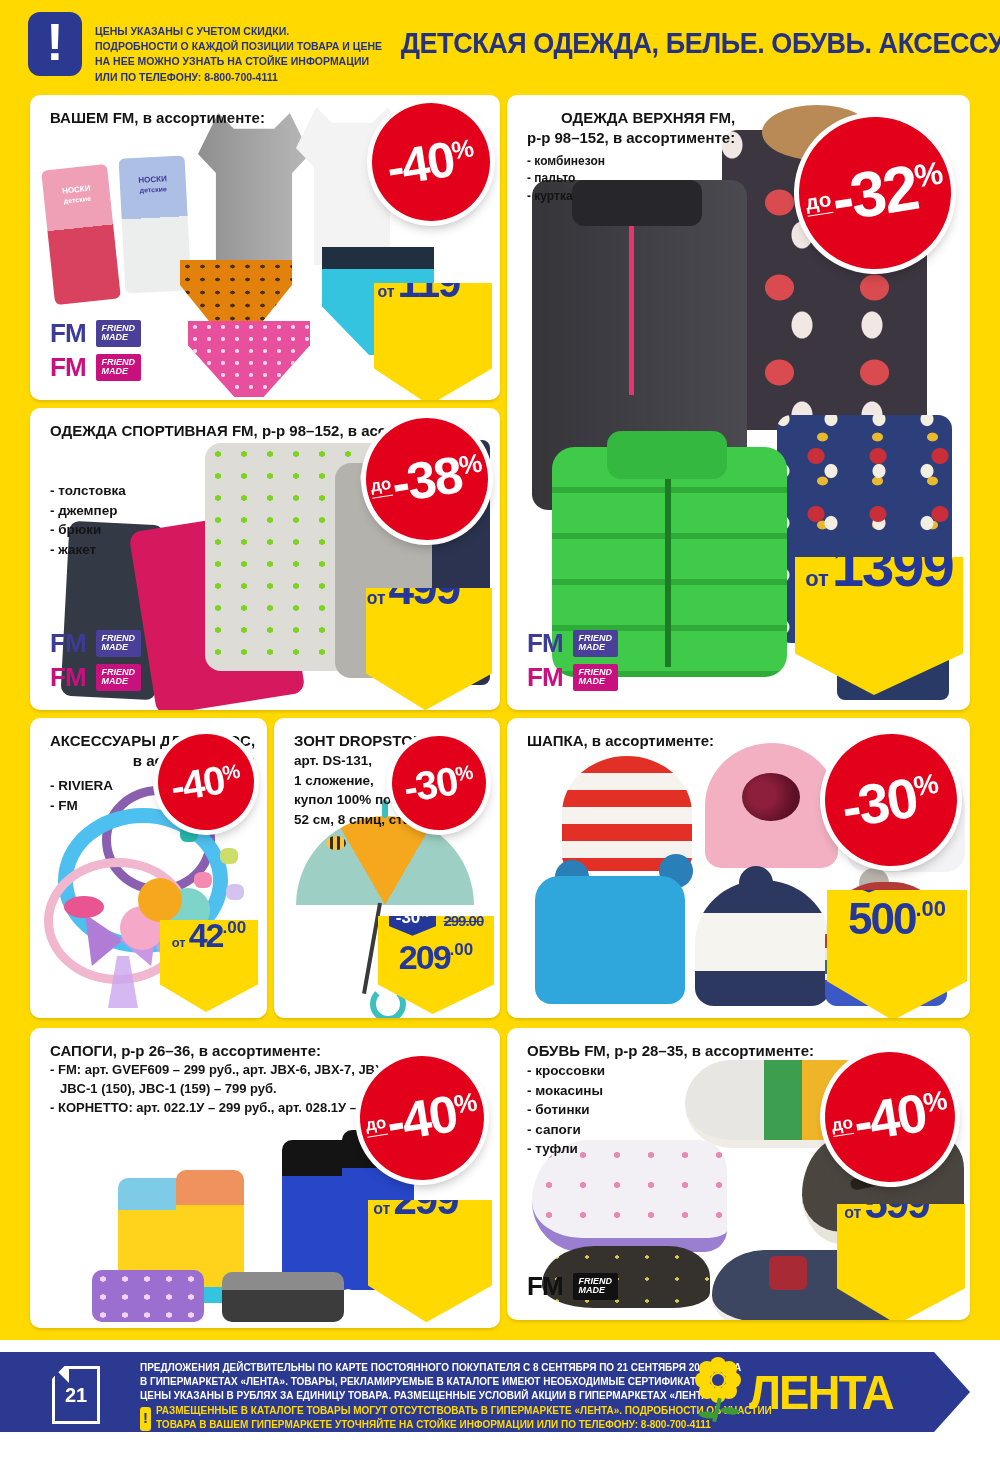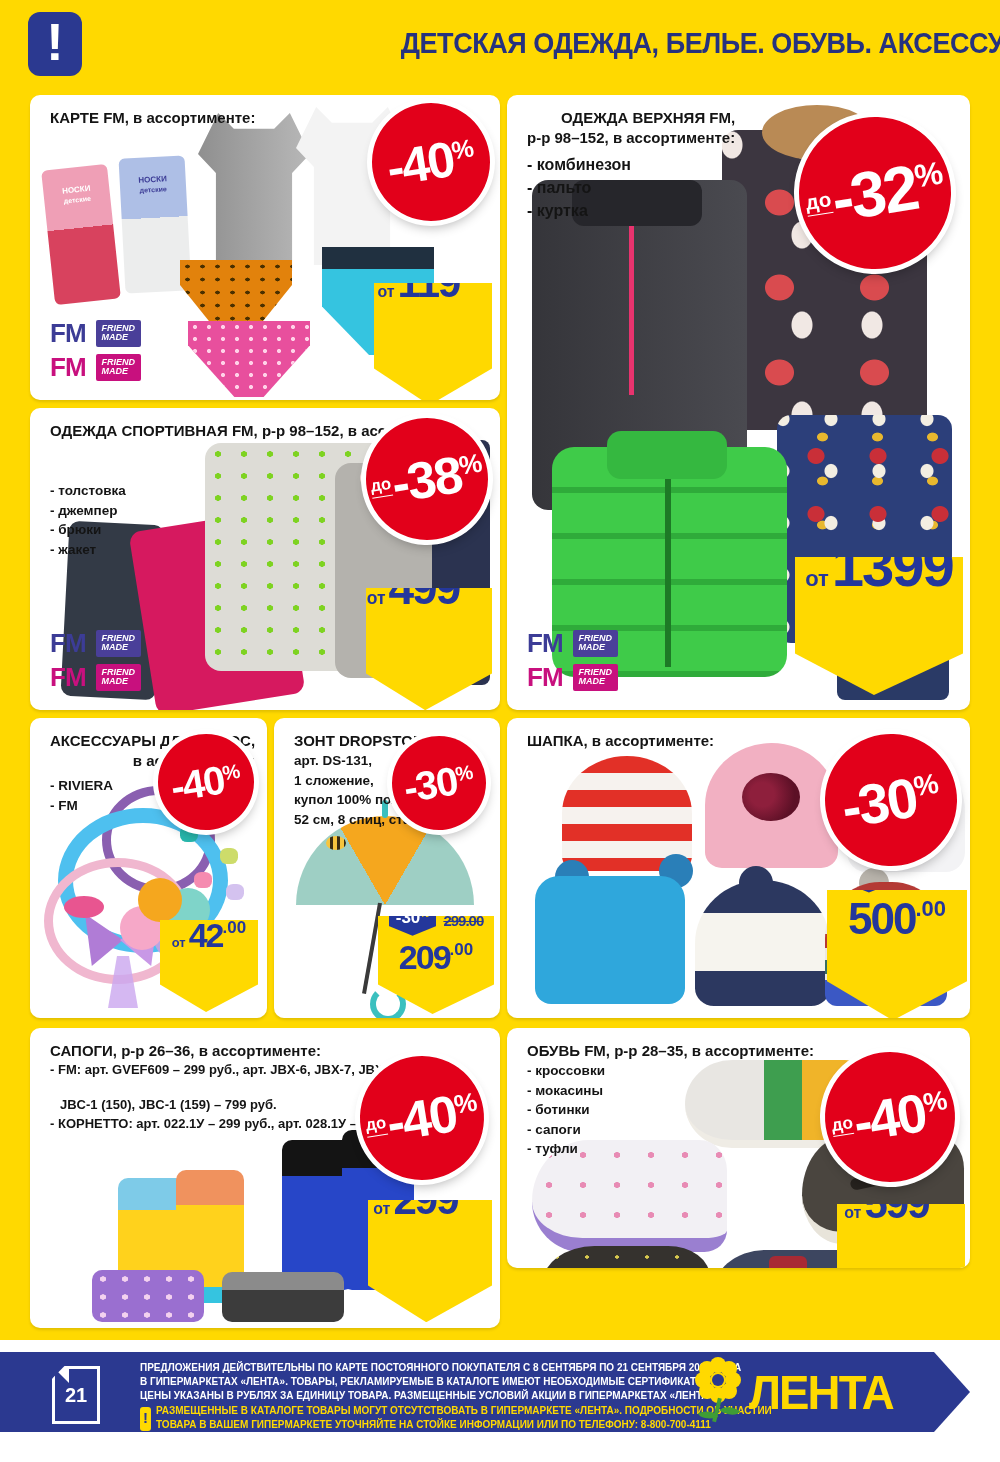--- a/index.html
+++ b/index.html
@@ -82,39 +82,45 @@
   .leaf.l2{left:34px;top:46px;transform:rotate(30deg) scaleX(-1);}
   .lenta-word{color:#FFD900;font-weight:bold;font-size:48px;letter-spacing:-2px;transform:scaleX(.95);transform-origin:left center;line-height:1;}
 </style>
 </head>
 <body>
 
 <div class="page">
   <div class="yellow-bg"></div>
 
   <div class="hdr-alert">!</div>
+  <div class="hdr-notice">
+    <span>ЦЕНЫ УКАЗАНЫ С УЧЕТОМ СКИДКИ.</span>
+    <span>ПОДРОБНОСТИ О КАЖДОЙ ПОЗИЦИИ ТОВАРА И ЦЕНЕ</span>
+    <span>НА НЕЕ МОЖНО УЗНАТЬ НА СТОЙКЕ ИНФОРМАЦИИ</span>
+    <span>ИЛИ ПО ТЕЛЕФОНУ: 8-800-700-4111</span>
+  </div>
   <div class="hdr-title">ДЕТСКАЯ ОДЕЖДА, БЕЛЬЕ. ОБУВЬ. АКСЕССУАРЫ</div>
 
   <div class="card" style="left:30px;top:95px;width:470px;height:305px;">
     <div class="art">
       <div class="sh" style="left:18px;top:72px;width:66px;height:135px;border-radius:6px;background:linear-gradient(#ef9fb6 0 45%,#d8425e 45%);transform:rotate(-6deg);">
         <span class="pack-label" style="top:18px;">НОСКИ</span>
         <span class="pack-label" style="top:29px;font-size:7px;">детские</span>
       </div>
       <div class="sh" style="left:92px;top:62px;width:66px;height:135px;border-radius:6px;background:linear-gradient(#aebfe6 0 45%,#eceded 45%);transform:rotate(-3deg);">
         <span class="pack-label" style="top:18px;color:#3C3C96;">НОСКИ</span>
         <span class="pack-label" style="top:29px;font-size:7px;color:#3C3C96;">детские</span>
       </div>
       <div class="sh tank" style="left:168px;top:18px;width:112px;height:158px;background:linear-gradient(90deg,#8f8f8f,#b8b8b8);"></div>
       <div class="sh tank" style="left:266px;top:12px;width:112px;height:158px;background:#f3f3f3;"></div>
       <div class="sh briefs" style="left:150px;top:165px;width:112px;height:78px;background:#e2820c;background-image:radial-gradient(#4a3000 2px,transparent 2.5px);background-size:15px 13px;"></div>
       <div class="sh briefs" style="left:158px;top:226px;width:122px;height:76px;background:#e84f9d;background-image:radial-gradient(#ffd2e8 2px,transparent 2.5px);background-size:14px 12px;"></div>
       <div class="sh shorts" style="left:292px;top:152px;width:112px;height:108px;background:linear-gradient(#203040 0 20%,#35c4e0 20%);"></div>
     </div>
-    <div class="card-title">КАРТЕ FM, в ассортименте:</div>
+    <div class="card-title">ВАШЕМ FM, в ассортименте:</div>
     <div class="badge" style="left:342px;top:8px;width:118px;height:118px;font-size:50px;">
       <span class="b-in">
           <span class="val">-40</span>
           <span class="pct">%</span>
         </span>
     </div>
     <div class="price-tag" style="left:344px;top:188px;width:118px;height:117px;font-size:42px;">
       <div class="p-main">
           <span class="p-from">от</span>
           <span class="p-int">119</span>
@@ -197,21 +203,21 @@
       <div class="sh" style="left:270px;top:320px;width:175px;height:228px;border-radius:14px;background:#2c3f7a;background-image:radial-gradient(#c92f38 8px,transparent 9px),radial-gradient(#f3eee2 6px,transparent 7px),radial-gradient(#e8b82e 5px,transparent 6px);background-size:62px 58px,48px 52px,55px 44px;background-position:8px 12px,30px 30px,18px 44px;"></div>
       <div class="sh" style="left:330px;top:470px;width:112px;height:135px;border-radius:8px;background:#2a3a66;"></div>
       <div class="sh" style="left:45px;top:352px;width:235px;height:230px;border-radius:22px;background:repeating-linear-gradient(180deg,#3fcb49 0 40px,#2fab3a 40px 46px);"></div>
       <div class="sh" style="left:158px;top:362px;width:6px;height:210px;background:#1d7a26;"></div>
       <div class="sh" style="left:100px;top:336px;width:120px;height:48px;border-radius:14px;background:#35b840;"></div>
     </div>
     <div class="card-title">
       <span>ОДЕЖДА ВЕРХНЯЯ FM,</span>
       <span>р-р 98–152, в ассортименте:</span>
     </div>
-    <div class="card-lines" style="top:58px;font-size:16px;">
+    <div class="card-lines" style="top:58px;font-size:12px;">
       <span>- комбинезон</span>
       <span>- пальто</span>
       <span>- куртка</span>
     </div>
     <div class="badge" style="left:292px;top:22px;width:152px;height:152px;font-size:64px;">
       <span class="b-in">
           <span class="do">до</span>
           <span class="val">-32</span>
           <span class="pct">%</span>
         </span>
@@ -354,40 +360,40 @@
       <div class="sh" style="left:88px;top:150px;width:68px;height:125px;border-radius:10px 10px 8px 14px;background:linear-gradient(#7ecbe8 0 26%,#ffd21c 26% 88%,#35c4e0 88%);"></div>
       <div class="sh" style="left:146px;top:142px;width:68px;height:133px;border-radius:10px 10px 8px 14px;background:linear-gradient(#f0925e 0 26%,#ffd21c 26% 88%,#35c4e0 88%);"></div>
       <div class="sh" style="left:252px;top:112px;width:72px;height:150px;border-radius:10px;background:linear-gradient(#141414 0 24%,#2746c8 24%);"></div>
       <div class="sh" style="left:312px;top:102px;width:72px;height:160px;border-radius:10px;background:linear-gradient(#141414 0 24%,#2746c8 24%);"></div>
       <div class="sh" style="left:62px;top:242px;width:112px;height:52px;border-radius:10px;background:#9a6fd0;background-image:radial-gradient(#f3d1ef 3px,transparent 3.5px);background-size:22px 18px;"></div>
       <div class="sh" style="left:192px;top:244px;width:122px;height:50px;border-radius:10px;background:linear-gradient(#8b8b8b 0 36%,#3c3c3c 36%);"></div>
     </div>
     <div class="card-title">САПОГИ, р-р 26–36, в ассортименте:</div>
     <div class="card-lines" style="top:33px;font-size:13px;">
       <span>- FM: арт. GVEF609 – 299 руб., арт. JBX-6, JBX-7, JBX-8,</span>
-      <span style="padding-left:10px;margin-top:16px;">JBC-1 (150), JBC-1 (159) – 799 руб.</span>
+      <span style="padding-left:10px;">JBC-1 (150), JBC-1 (159) – 799 руб.</span>
       <span>- КОРНЕТТО: арт. 022.1У – 299 руб., арт. 028.1У – 335 руб.</span>
     </div>
     <div class="badge" style="left:330px;top:28px;width:124px;height:124px;font-size:52px;">
       <span class="b-in">
           <span class="do">до</span>
           <span class="val">-40</span>
           <span class="pct">%</span>
         </span>
     </div>
     <div class="price-tag" style="left:338px;top:172px;width:124px;height:120px;font-size:42px;">
       <div class="p-main">
           <span class="p-from">от</span>
           <span class="p-int">299</span>
           <span class="p-dec">.00</span>
         </div>
     </div>
   </div>
 
-  <div class="card" style="left:507px;top:1028px;width:463px;height:240px;">
+  <div class="card" style="left:507px;top:1028px;width:463px;height:292px;">
     <div class="art">
       <div class="sh" style="left:178px;top:32px;width:188px;height:80px;border-radius:50% 30% 30% 50% / 100% 60% 40% 100%;background:linear-gradient(90deg,#e8e6e2 0 42%,#3e9e4f 42% 62%,#f0b429 62%);border-bottom:8px solid #efece5;"></div>
       <div class="sh" style="left:25px;top:112px;width:195px;height:98px;border-radius:45% 22% 18% 40% / 85% 42% 30% 70%;background:#f2f0f4;border-bottom:14px solid #9a7fd0;background-image:radial-gradient(#e88bb4 3px,transparent 3.5px);background-size:34px 30px;"></div>
       <div class="sh" style="left:295px;top:108px;width:162px;height:96px;border-radius:40% 24% 18% 36% / 80% 44% 28% 66%;background:#4a453f;border-bottom:12px solid #e8e4da;"></div>
       <div class="sh" style="left:330px;top:122px;width:70px;height:12px;background:#26221e;border-radius:6px;transform:rotate(-12deg);box-shadow:8px 24px #26221e;"></div>
       <div class="sh" style="left:35px;top:218px;width:168px;height:62px;border-radius:50% 40% 36% 50% / 100% 80% 40% 60%;background:#35322e;background-image:radial-gradient(#d8c94e 2px,transparent 2.5px);background-size:30px 22px;"></div>
       <div class="sh" style="left:205px;top:222px;width:190px;height:72px;border-radius:45% 28% 22% 42% / 90% 52% 34% 72%;background:#3d4660;border-bottom:10px solid #f0ede6;"></div>
       <div class="sh" style="left:262px;top:228px;width:38px;height:34px;background:#a82a34;border-radius:6px;"></div>
     </div>
     <div class="card-title">ОБУВЬ FM, р-р 28–35, в ассортименте:</div>

